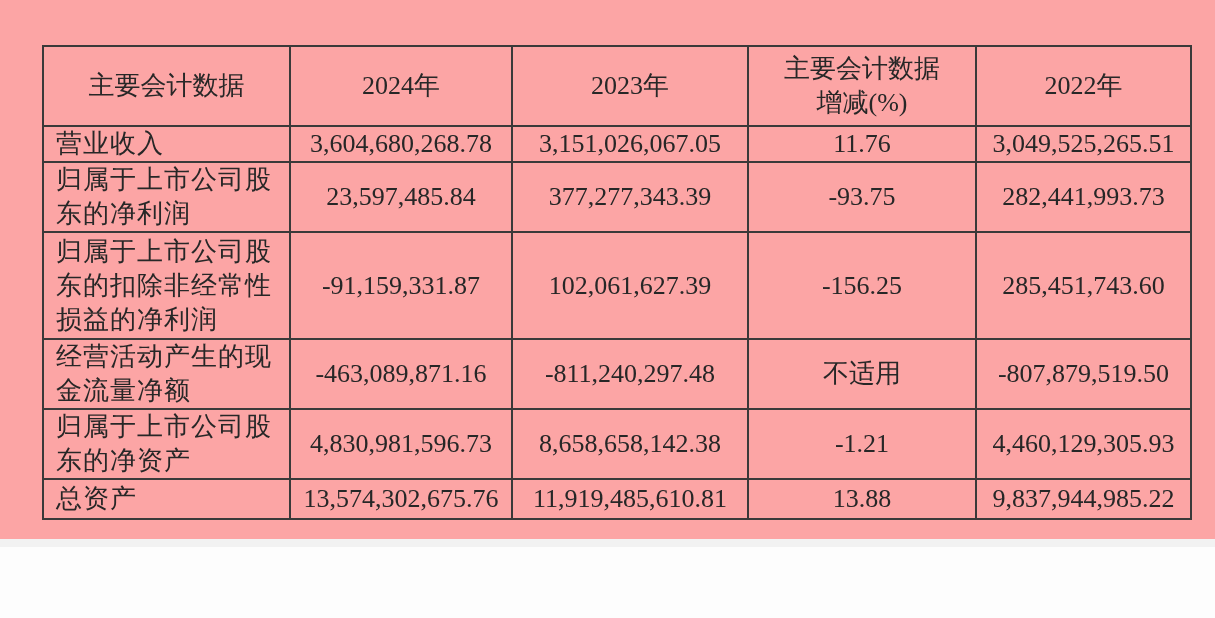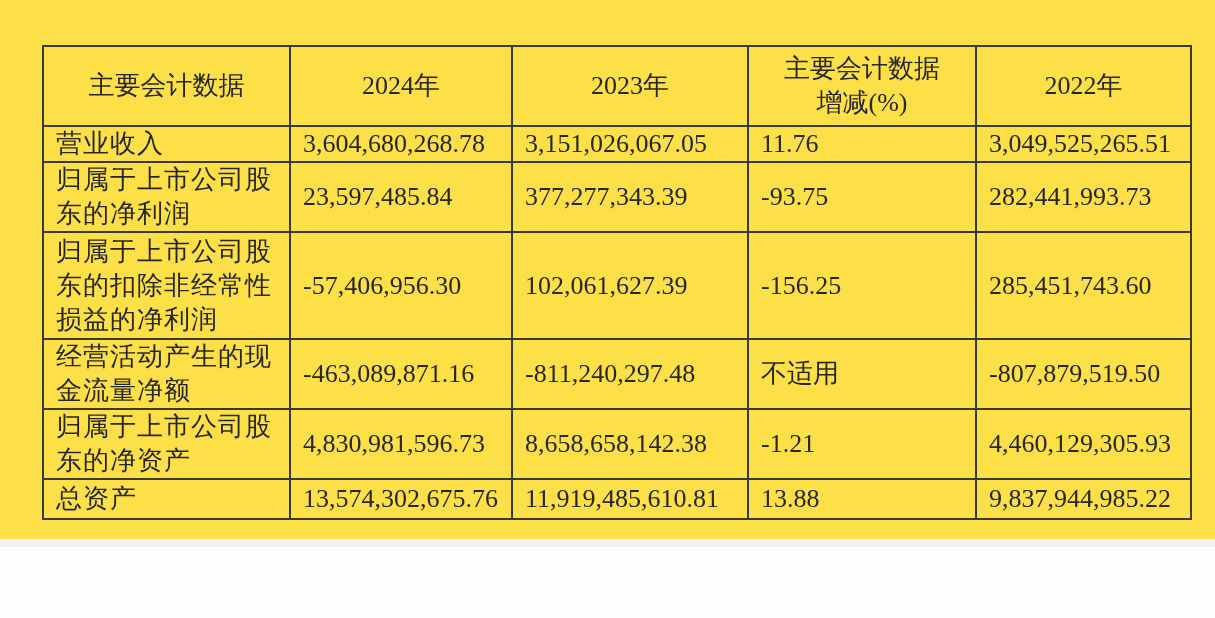--- a/index.html
+++ b/index.html
@@ -7,21 +7,21 @@
     padding: 0;
     width: 1215px;
     height: 618px;
     background: #fdfdfd;
     overflow: hidden;
   }
   .page {
     position: relative;
     width: 1215px;
     height: 547px;
-    background: #fde047;
+    background: #fca5a5;
   }
   table.fin {
     position: absolute;
     left: 42px;
     top: 45px;
     width: 1148px;
     border-collapse: collapse;
     table-layout: fixed;
     font-family: "Liberation Serif", "DejaVu Serif", serif;
     font-size: 26px;
@@ -30,21 +30,21 @@
   table.fin td, table.fin th {
     border: 2px solid #3a3a3a;
     padding: 0 12px;
     vertical-align: middle;
     font-weight: normal;
     line-height: 34px;
     white-space: pre-line;
     overflow: hidden;
   }
   .lab { text-align: left; padding-left: 14px; letter-spacing: 1px; border-radius: 15px; }
-  .num { text-align: left; }
+  .num { text-align: center; }
   .ctr { text-align: center; }
   .lft { text-align: left; padding-left: 14px; }
   .bottom-strip {
     position: absolute;
     left: 0; bottom: 0;
     width: 1215px; height: 8px;
     background: #f2f2f2;
   }
 </style>
 </head>
@@ -85,21 +85,21 @@
       <td class="num">23,597,485.84</td>
       <td class="num">377,277,343.39</td>
       <td class="num">-93.75</td>
       <td class="num">282,441,993.73</td>
     </tr>
 
     <tr style="height:107px">
       <td class="lab">归属于上市公司股
 东的扣除非经常性
 损益的净利润</td>
-      <td class="num">-57,406,956.30</td>
+      <td class="num">-91,159,331.87</td>
       <td class="num">102,061,627.39</td>
       <td class="num">-156.25</td>
       <td class="num">285,451,743.60</td>
     </tr>
 
     <tr style="height:65px">
       <td class="lab">经营活动产生的现
 金流量净额</td>
       <td class="num">-463,089,871.16</td>
       <td class="num">-811,240,297.48</td>

